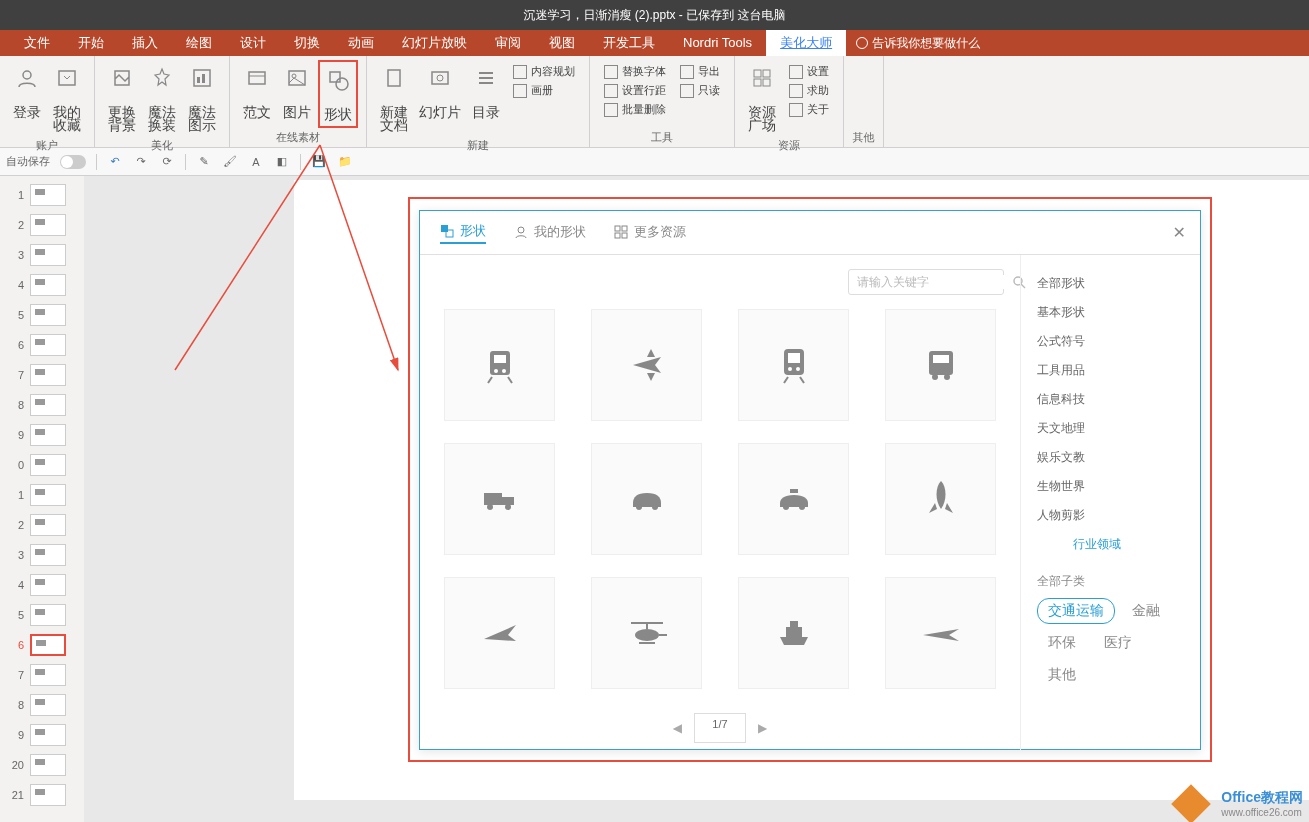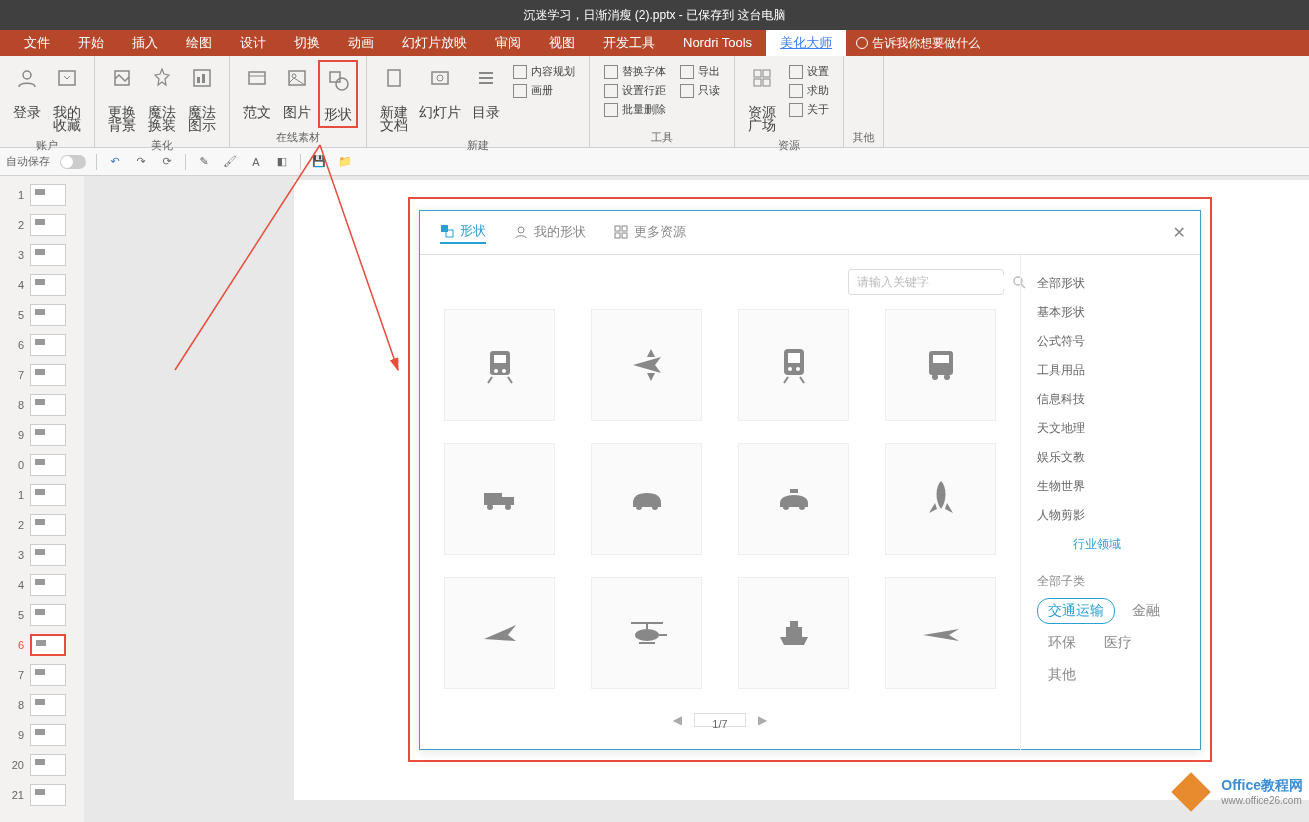--- a/index.html
+++ b/index.html
@@ -59,32 +59,32 @@
 .panel-body { display: flex; height: 496px; }
 .panel-left { flex: 1; padding: 14px 16px; display: flex; flex-direction: column; }
 .search-row { display: flex; justify-content: flex-end; margin-bottom: 14px; }
 .search-box { width: 156px; height: 26px; border: 1px solid #ddd; border-radius: 3px; display: flex; align-items: center; padding: 0 8px; color: #bbb; justify-content: space-between; }
 .search-box input { border: none; outline: none; flex: 1; font-size: 12px; color: #333; }
 .search-box input::placeholder { color: #bbb; }
 .grid { display: grid; grid-template-columns: repeat(4, 1fr); gap: 22px 36px; padding: 0 8px; }
 .card { height: 112px; background: #fafafa; border: 1px solid #eee; display: flex; align-items: center; justify-content: center; cursor: pointer; }
 .card svg { fill: #888; }
 .pager { margin-top: 24px; display: flex; align-items: center; justify-content: center; gap: 8px; }
-.pager-box { width: 52px; height: 14px; border: 1px solid #ddd; text-align: center; line-height: 20px; font-size: 11px; color: #666; }
+.pager-box { width: 52px; height: 30px; border: 1px solid #ddd; text-align: center; line-height: 20px; font-size: 11px; color: #666; }
 .pager-btn { color: #aaa; cursor: pointer; font-size: 12px; padding: 0 4px; }
 
 .panel-right { width: 180px; border-left: 1px solid #eee; padding: 14px 16px; overflow: hidden; }
 .cat { padding: 6px 0; cursor: pointer; color: #666; font-size: 12px; }
 .cat.active { color: #2a9fd6; margin-left: 36px; }
 .subcat-label { margin-top: 14px; color: #888; font-size: 12px; }
 .subcat-row { display: flex; flex-wrap: wrap; gap: 6px; margin-top: 8px; }
 .chip { padding: 3px 10px; border-radius: 12px; border: 1px solid transparent; cursor: pointer; font-size: 14px; color: #888; }
 .chip.active { border-color: #2a9fd6; color: #2a9fd6; }
 
-.watermark { position: absolute; right: 6px; bottom: 16px; display: flex; align-items: center; gap: 16px; }
+.watermark { position: absolute; right: 6px; bottom: 4px; display: flex; align-items: center; gap: 16px; }
 .wm-ico { width: 28px; height: 28px; background: #e88b2e; transform: rotate(45deg); position: relative; }
 .wm-txt { color: #3b8fd6; font-size: 14px; font-weight: bold; }
 .wm-sub { color: #888; font-size: 10px; }
 
 svg { overflow: visible; }
 </style>
 </head>
 <body>
 
 <div class="titlebar">沉迷学习，日渐消瘦 (2).pptx - 已保存到 这台电脑</div>

